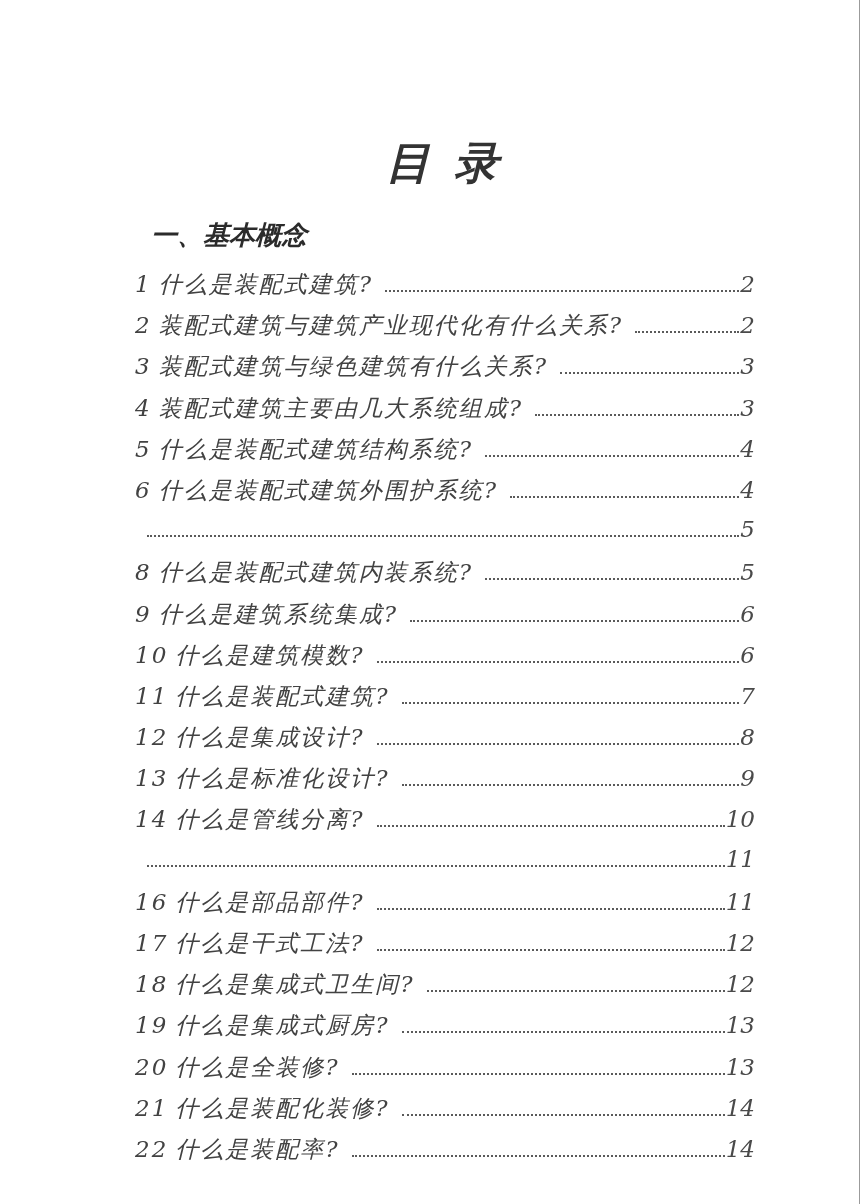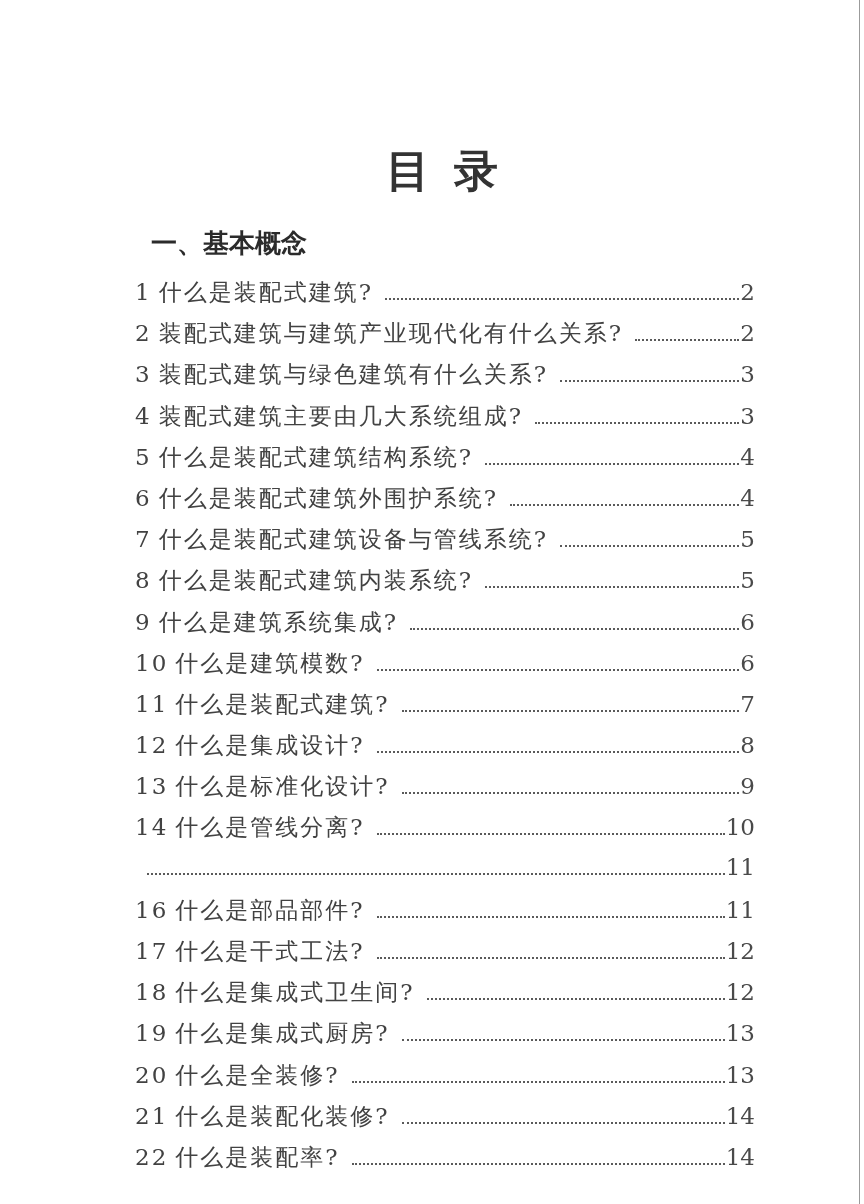--- a/index.html
+++ b/index.html
@@ -18,22 +18,23 @@
     position: absolute;
     top: 0;
     right: 4px;
     width: 1px;
     height: 1204px;
     background: #9b9b9b;
   }
   .content {
     position: absolute;
     left: 135px;
-    top: 8px;
+    top: 0;
     width: 620px;
+    font-style: italic;
   }
   .doc-title {
     margin: 0;
     padding-top: 138px;
     text-align: center;
     font-family: "Liberation Sans", sans-serif;
     font-weight: 700;
     font-size: 44px;
     line-height: 50px;
     letter-spacing: 6px;
@@ -117,21 +118,20 @@
     <span class="page-num">4</span>
   </div>
 
   <div class="toc-row">
     <span class="entry-text"><span class="entry-num">6</span><span>什么是装配式建筑外围护系统?</span></span>
     <span class="dots"></span>
     <span class="page-num">4</span>
   </div>
 
   <div class="toc-row">
-    <span class="entry-text"><span class="entry-num">7</span><span>什么是装配式建筑设备与管线系统?</span></span>
     <span class="dots"></span>
     <span class="page-num">5</span>
   </div>
 
   <div class="toc-row">
     <span class="entry-text"><span class="entry-num">8</span><span>什么是装配式建筑内装系统?</span></span>
     <span class="dots"></span>
     <span class="page-num">5</span>
   </div>
 

